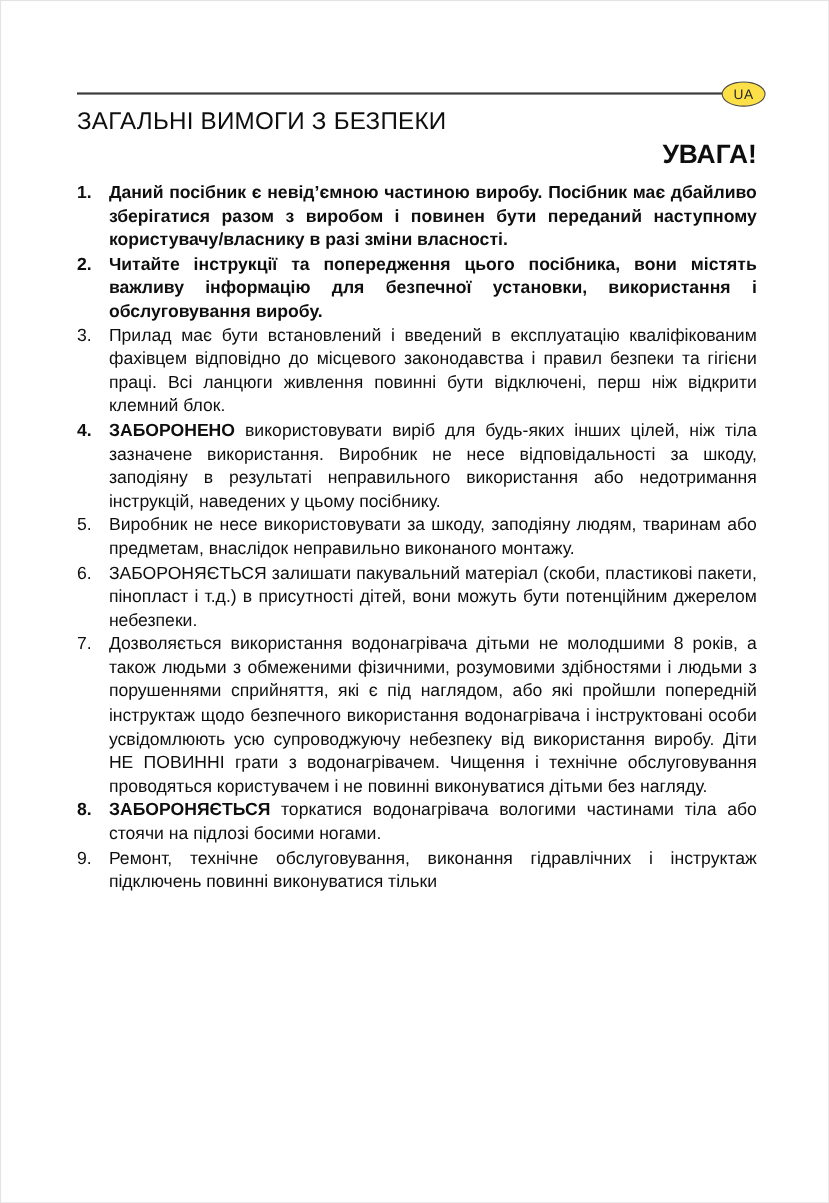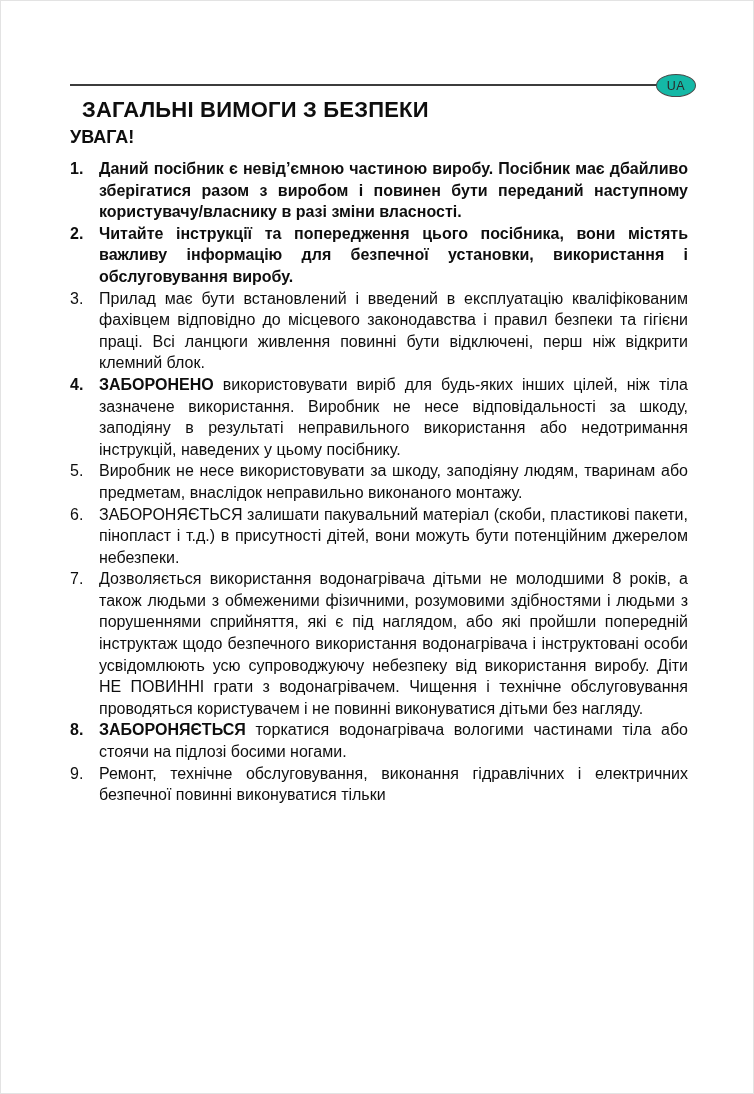--- a/index.html
+++ b/index.html
@@ -5,26 +5,26 @@
   html,body{margin:0;padding:0;background:#ffffff;}
   .page{
     width:754px;height:1094px;background:#ffffff;position:relative;
     font-family:"Liberation Sans","DejaVu Sans",sans-serif;color:#0e0e0e;
     box-sizing:border-box;border:1px solid #e3e3e3;overflow:hidden;
   }
   .content{position:absolute;left:69px;top:83px;width:618px;}
   .rule{position:relative;height:0;border-top:2px solid #3c3c3c;margin-bottom:11px;}
   .badge{
     position:absolute;right:-8px;top:-12px;width:38px;height:21px;
-    background:#14b8a6;border:1.6px solid #4a4a4a;border-radius:50%;
+    background:#fde047;border:1.6px solid #4a4a4a;border-radius:50%;
     display:flex;align-items:center;justify-content:center;
     font-size:12.5px;letter-spacing:.5px;color:#2a2a2a;
   }
-  h1{font-size:22px;margin:0 12px 4px;font-weight:bold;letter-spacing:.2px;}
-  h2{font-size:18px;margin:0 0 10px;font-weight:bold;}
+  h1{font-size:22px;margin:0 0 4px;font-weight:normal;letter-spacing:.2px;}
+  h2{font-size:24px;margin:0 0 10px;font-weight:bold;text-align:right;}
   .list{font-size:16px;line-height:21.6px;}
   .item{display:flex;margin:0;}
   .num{flex:0 0 29px;}
   .txt{flex:1;text-align:justify;}
   .b{font-weight:bold;}
 </style>
 </head>
 <body>
 
 <div class="page">
@@ -64,17 +64,17 @@
         <div class="item">
           <span class="num">7.</span>
           <div class="txt"><span>Дозволяється використання водонагрівача дітьми не молодшими 8 років, а також людьми з обмеженими фізичними, розумовими здібностями і людьми з порушеннями сприйняття, які є під наглядом, або які пройшли попередній інструктаж щодо безпечного використання водонагрівача і інструктовані особи усвідомлюють усю супроводжуючу небезпеку від використання виробу. Діти НЕ ПОВИННІ грати з водонагрівачем. Чищення і технічне обслуговування проводяться користувачем і не повинні виконуватися дітьми без нагляду.</span></div>
         </div>
         <div class="item">
           <span class="num b">8.</span>
           <div class="txt"><span class="b">ЗАБОРОНЯЄТЬСЯ</span><span> торкатися водонагрівача вологими частинами тіла або стоячи на підлозі босими ногами.</span></div>
         </div>
         <div class="item">
           <span class="num">9.</span>
-          <div class="txt"><span>Ремонт, технічне обслуговування, виконання гідравлічних і електричних безпечної повинні виконуватися тільки</span></div>
+          <div class="txt"><span>Ремонт, технічне обслуговування, виконання гідравлічних і інструктаж підключень повинні виконуватися тільки</span></div>
         </div>
       </div>
   </div>
 </div>
 
 </body></html>

